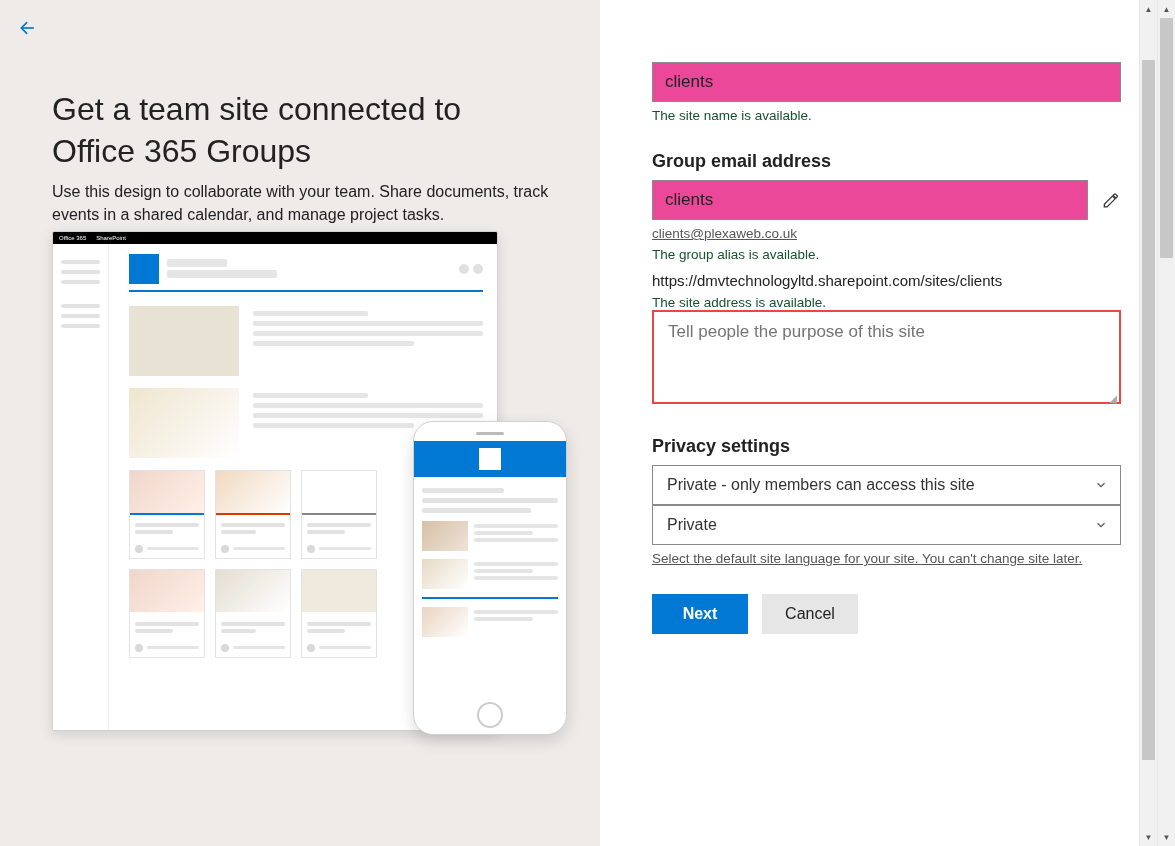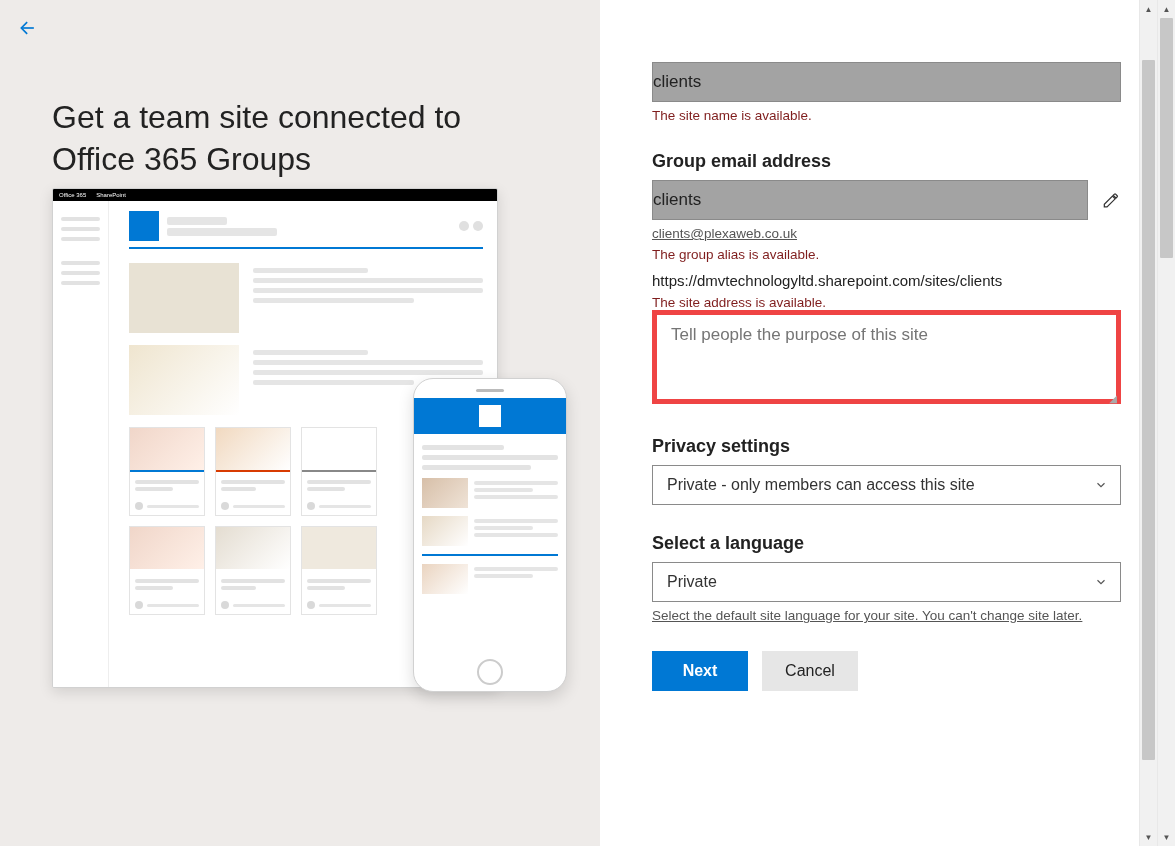--- a/index.html
+++ b/index.html
@@ -4,21 +4,21 @@
 <style>
   * { box-sizing: border-box; }
   html, body { margin: 0; padding: 0; height: 100%; font-family: "Segoe UI", Arial, sans-serif; }
   body { width: 1175px; height: 846px; overflow: hidden; display: flex; background: #fff; }
 
   .left-panel {
     width: 600px;
     height: 100%;
     background: #eeebe9;
     position: relative;
-    padding: 22px 0 0 52px;
+    padding: 14px 0 0 52px;
   }
   .back-btn {
     position: absolute;
     top: 14px; left: 14px;
     width: 28px; height: 28px;
     display: flex; align-items: center; justify-content: center;
     cursor: pointer;
     color: #0078d4;
   }
   .back-btn svg { width: 20px; height: 20px; }
@@ -105,36 +105,36 @@
   }
   .scroll-col { width:18px; background:#f1f1f1; position:relative; border-left:1px solid #e8e8e8; }
   .scroll-col .arrow { width:100%; height:18px; display:flex; align-items:center; justify-content:center; font-size:8px; color:#555; }
   .scroll-col .thumb { position:absolute; left:2px; right:2px; background:#c7c7c7; border-radius:1px; }
   .sc-outer .thumb { top:18px; height:240px; }
   .sc-inner .thumb { top:60px; height:700px; }
 
   .fld-label { font-size:18px; color:#222; font-weight:600; margin:28px 0 8px 0; }
   .txtinput {
     width:100%; max-width:472px; height:40px;
-    border:1px solid #8a8a8a; background:#a3a3a3;
-    padding:0 0; font-size:17px; color:#222;
+    border:1px solid #8a8a8a; background:#ec4899;
+    padding:0 12px; font-size:17px; color:#222;
     font-family:inherit;
   }
   .txtinput::placeholder { color:#888; }
-  .validation { font-size:13.5px; color:#7f1d1d; margin-top:6px; }
+  .validation { font-size:13.5px; color:#14532d; margin-top:6px; }
   .hint { font-size:13.5px; color:#555; margin-top:6px;text-decoration:underline; }
   .email-row { display:flex; align-items:center; gap:14px; max-width:500px; }
   .email-row .txtinput { max-width:444px; }
   .edit-icon { width:20px; height:20px; color:#333; cursor:pointer; }
 
   .addr-text { font-size:15px; color:#222; margin-top:10px; word-break:break-all; max-width:472px; }
 
   .textarea {
     width:100%; max-width:472px; height:94px;
-    border:5px solid #ef4444; padding:10px 14px;
+    border:2px solid #ef4444; padding:10px 14px;
     font-size:17px; font-family:inherit; resize:none;
     position:relative;
   }
   .ta-wrap { position:relative; max-width:472px; }
   .ta-grip { position:absolute; right:4px; bottom:4px; color:#aaa; font-size:10px; pointer-events:none; }
 
   .select {
     width:100%; max-width:472px; height:40px;
     border:1px solid #8a8a8a; background:#fff;
     display:flex; align-items:center; justify-content:space-between;
@@ -153,20 +153,21 @@
 <body>
 
 <div class="left-panel">
   <div class="back-btn">
     <svg viewBox="0 0 24 24" fill="none" stroke="currentColor" stroke-width="2">
         <path d="M19 12H5"></path>
         <path d="M11 5l-7 7 7 7"></path>
       </svg>
   </div>
   <h1 class="left-title">Get a team site connected to Office 365 Groups</h1>
+  <p class="left-sub">Use this design to collaborate with your team. Share documents, track events in a shared calendar, and manage project tasks.</p>
 
   <div class="preview-stage">
     <div class="preview-desktop">
       <div class="pd-top">
         <span>Office 365</span>
         <span>SharePoint</span>
       </div>
       <div class="pd-nav">
         <div class="line"></div>
           <div class="line"></div>
@@ -329,21 +330,20 @@
     </div>
 
     <div class="fld-label">Privacy settings</div>
     <div class="select">
       <span>Private - only members can access this site</span>
       <svg viewBox="0 0 24 24" fill="none" stroke="currentColor" stroke-width="2">
           <path d="M6 9l6 6 6-6"></path>
         </svg>
     </div>
 
-    <div class="fld-label">Select a language</div>
     <div class="select">
       <span>Private</span>
       <svg viewBox="0 0 24 24" fill="none" stroke="currentColor" stroke-width="2">
           <path d="M6 9l6 6 6-6"></path>
         </svg>
     </div>
     <div class="hint">Select the default site language for your site. You can't change site later.</div>
 
     <div class="btn-row">
       <button class="btn btn-primary">Next</button>

